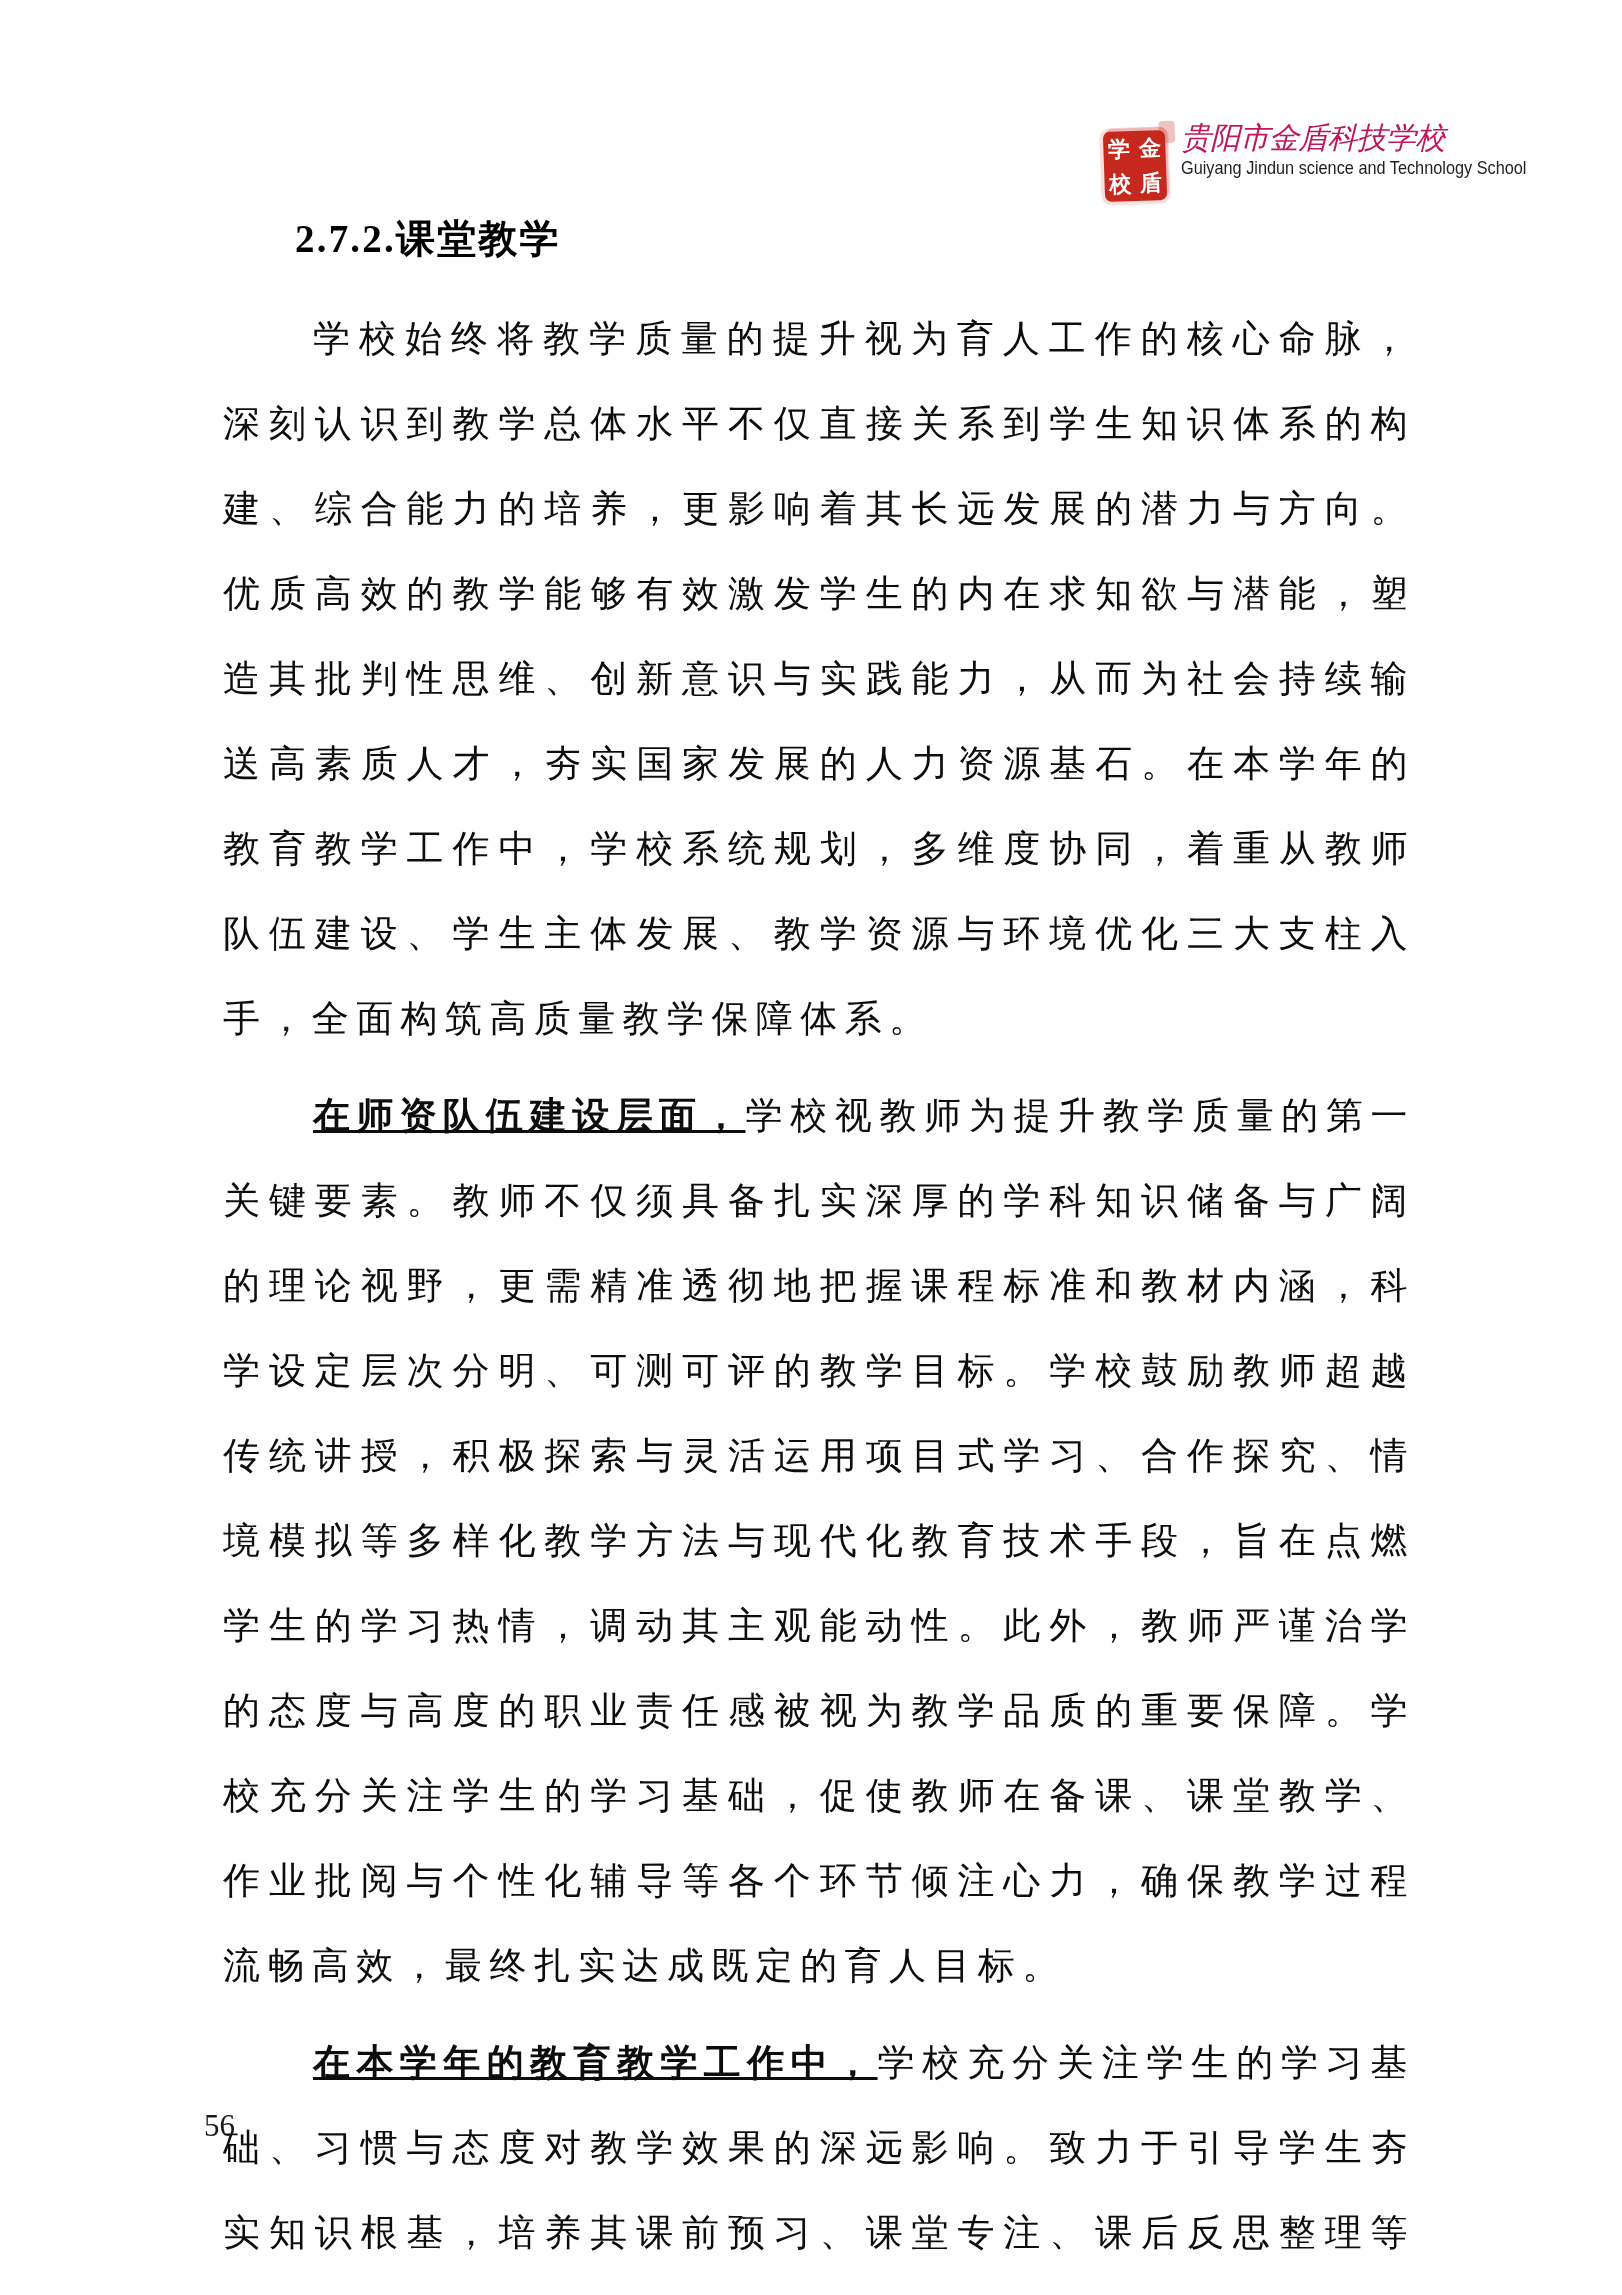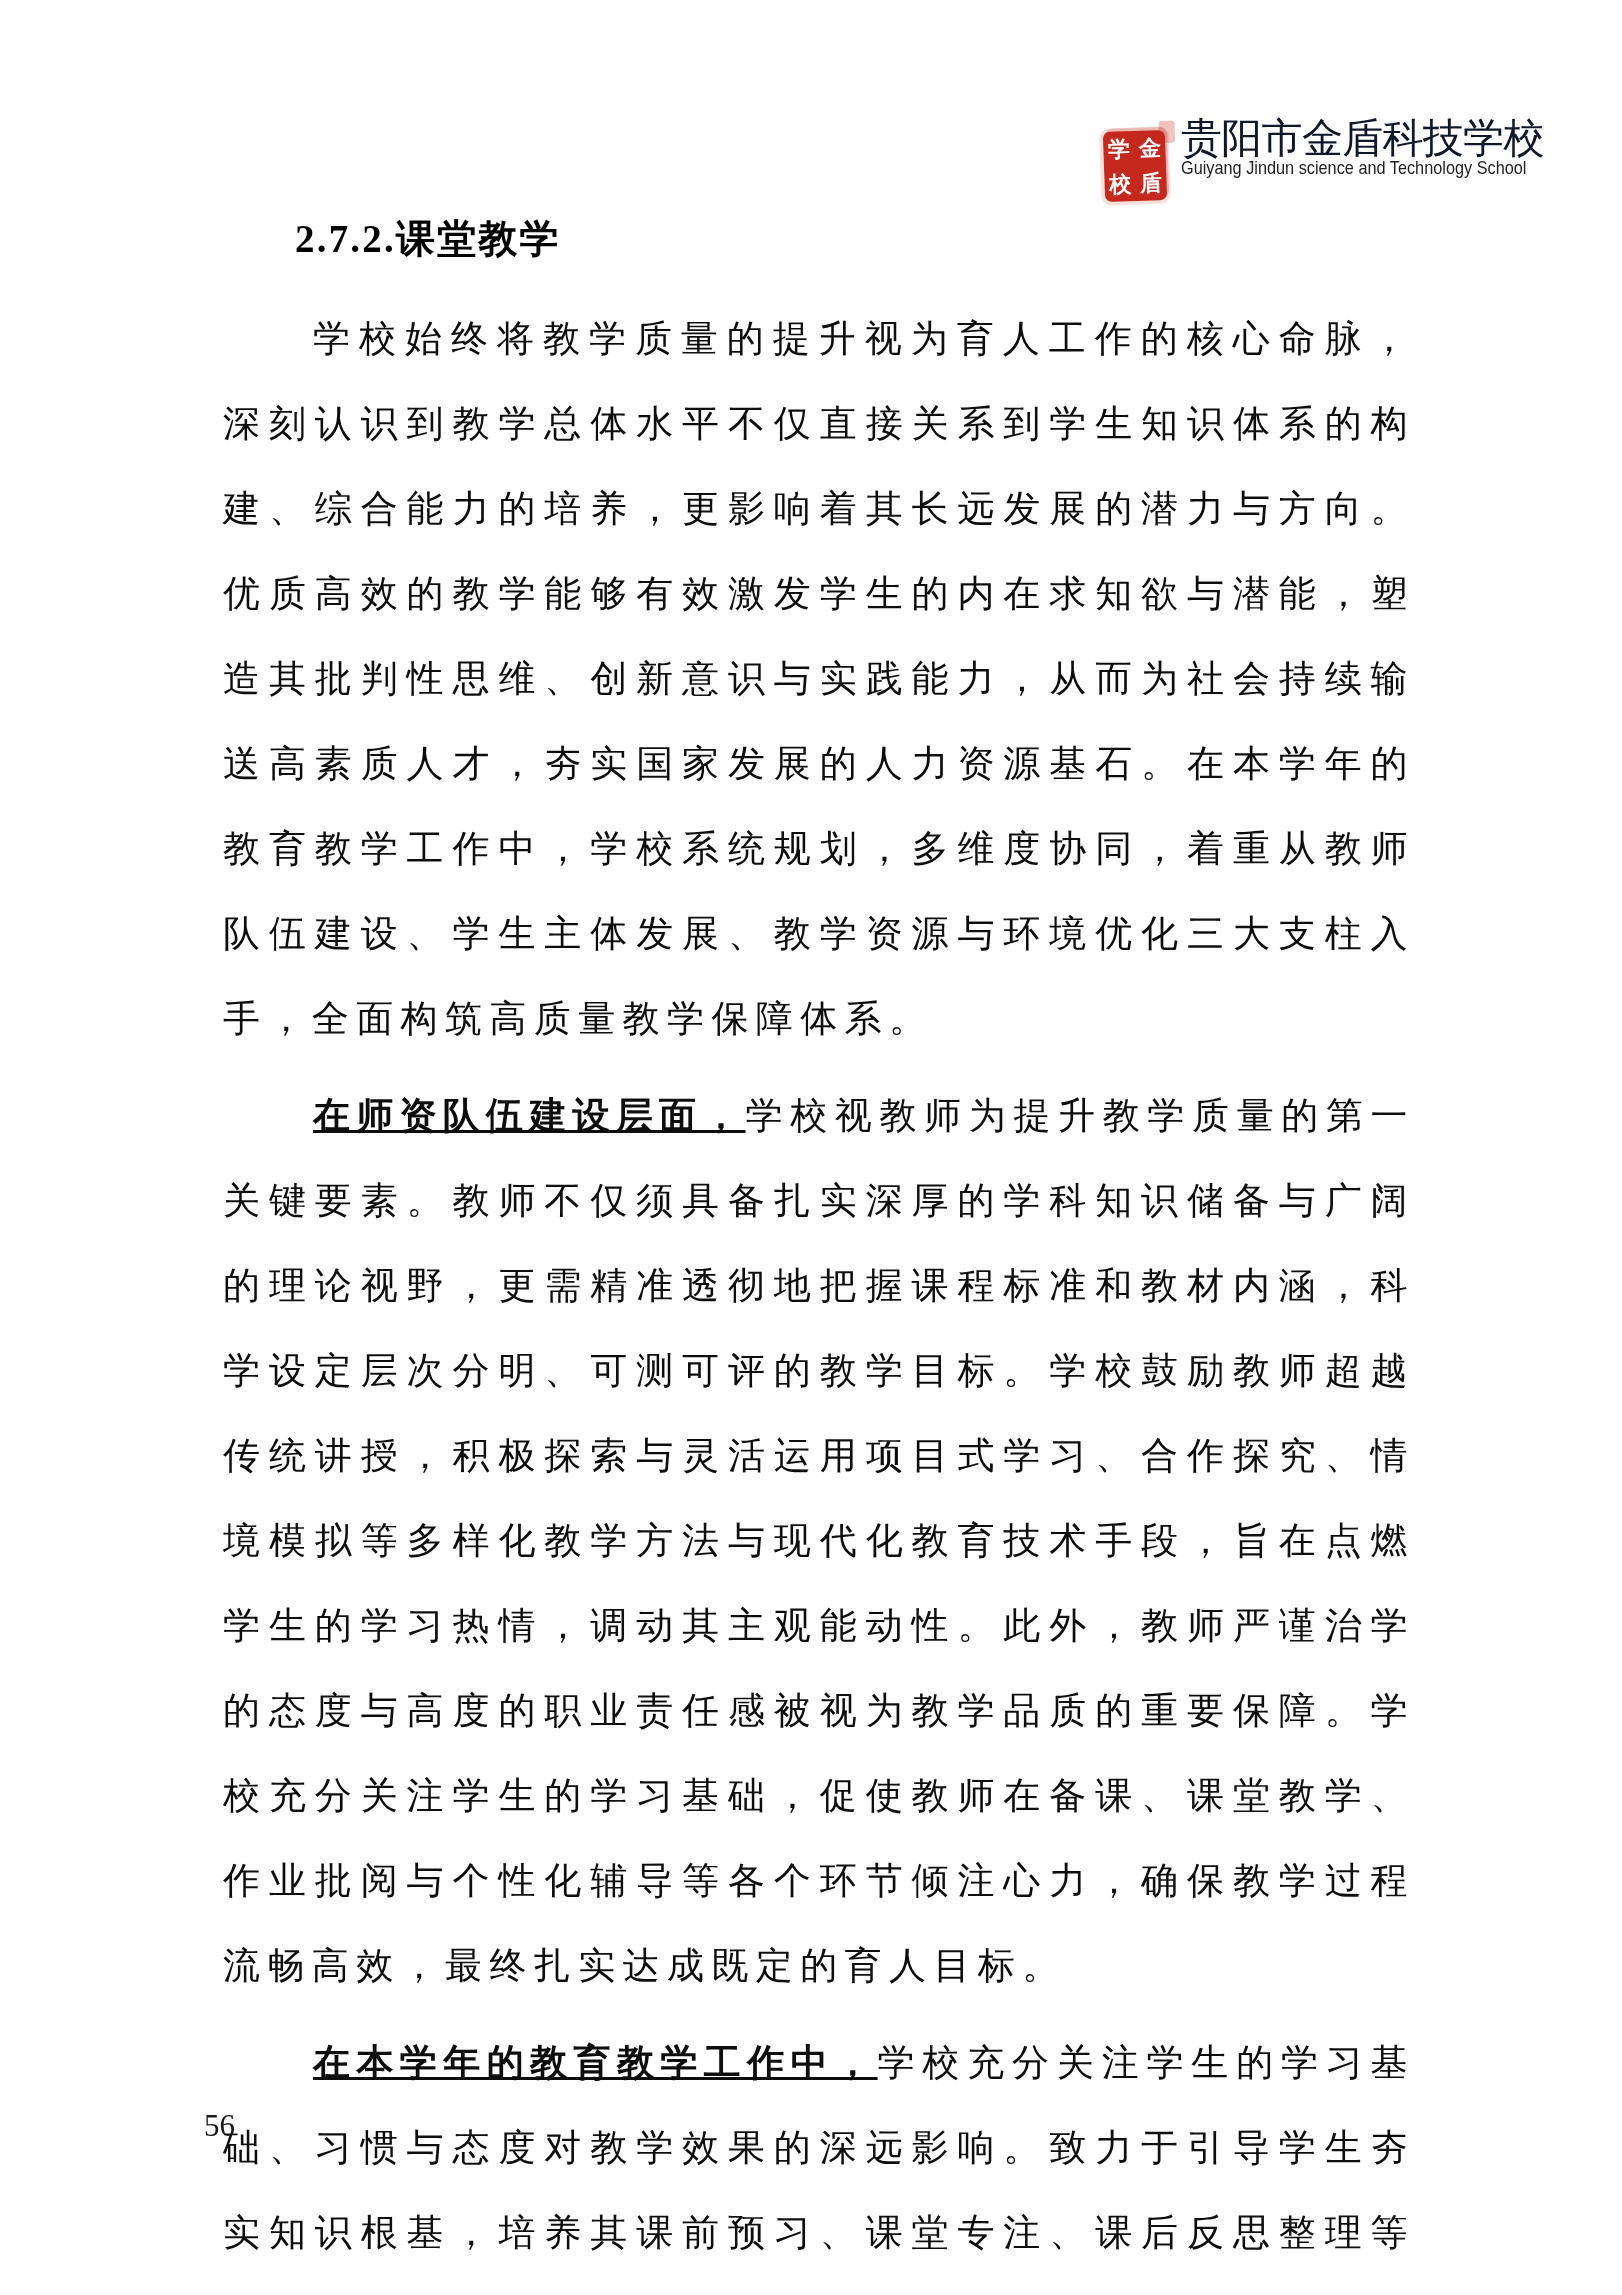--- a/index.html
+++ b/index.html
@@ -48,25 +48,26 @@
     border-radius: 3px;
   }
   .seal-char {
     color: #ffffff;
     font-size: 22px;
     font-weight: bold;
     line-height: 1;
   }
   .header-names { display: flex; flex-direction: column; padding-top: 1.5px; }
   .school-name-zh {
-    font-size: 41px;
+    font-size: 30px;
     letter-spacing: -0.7px;
     line-height: 34px;
-    color: #0f172a;
+    color: #be185d;
     white-space: nowrap;
+    font-style: italic;
   }
   .school-name-en {
     font-size: 18.5px;
     line-height: 22px;
     margin-top: 2.2px;
     color: #1f1f1f;
     white-space: nowrap;
     font-family: "Liberation Sans", "DejaVu Sans", sans-serif;
     transform: scaleX(0.88);
     transform-origin: left center;

